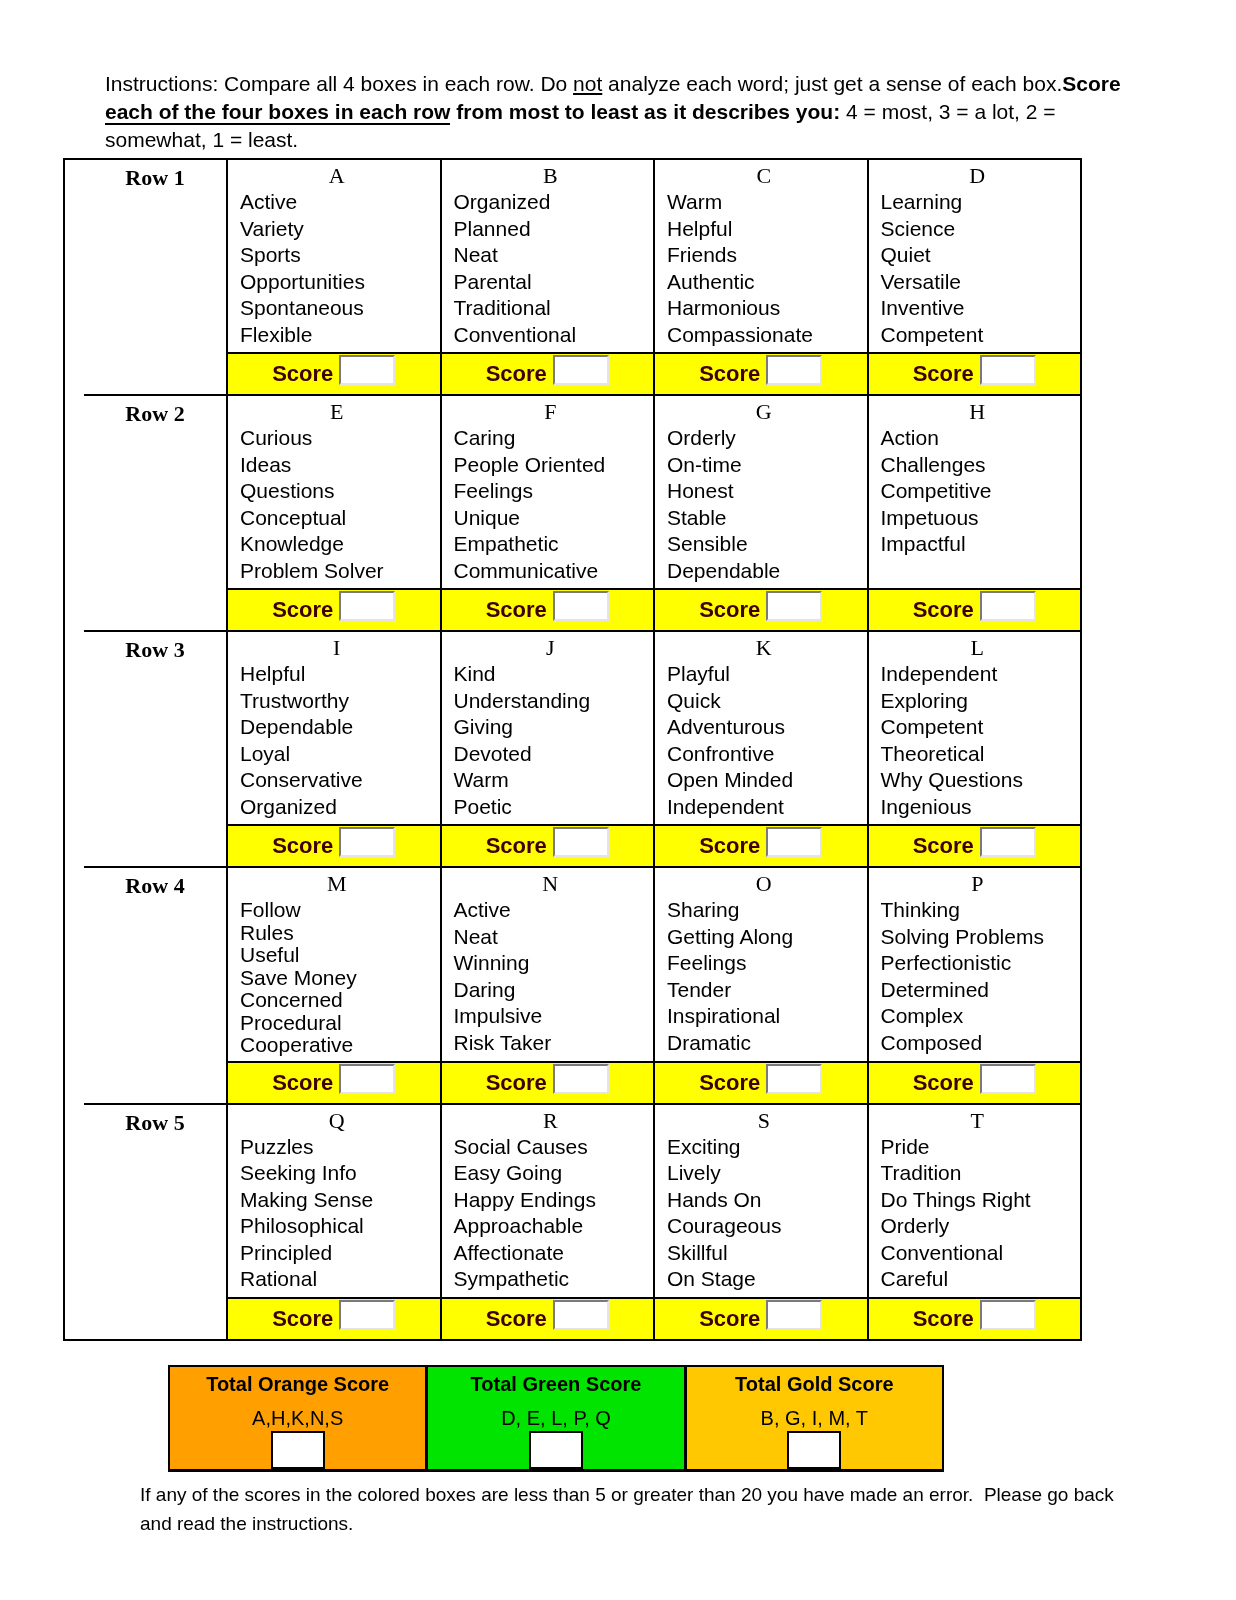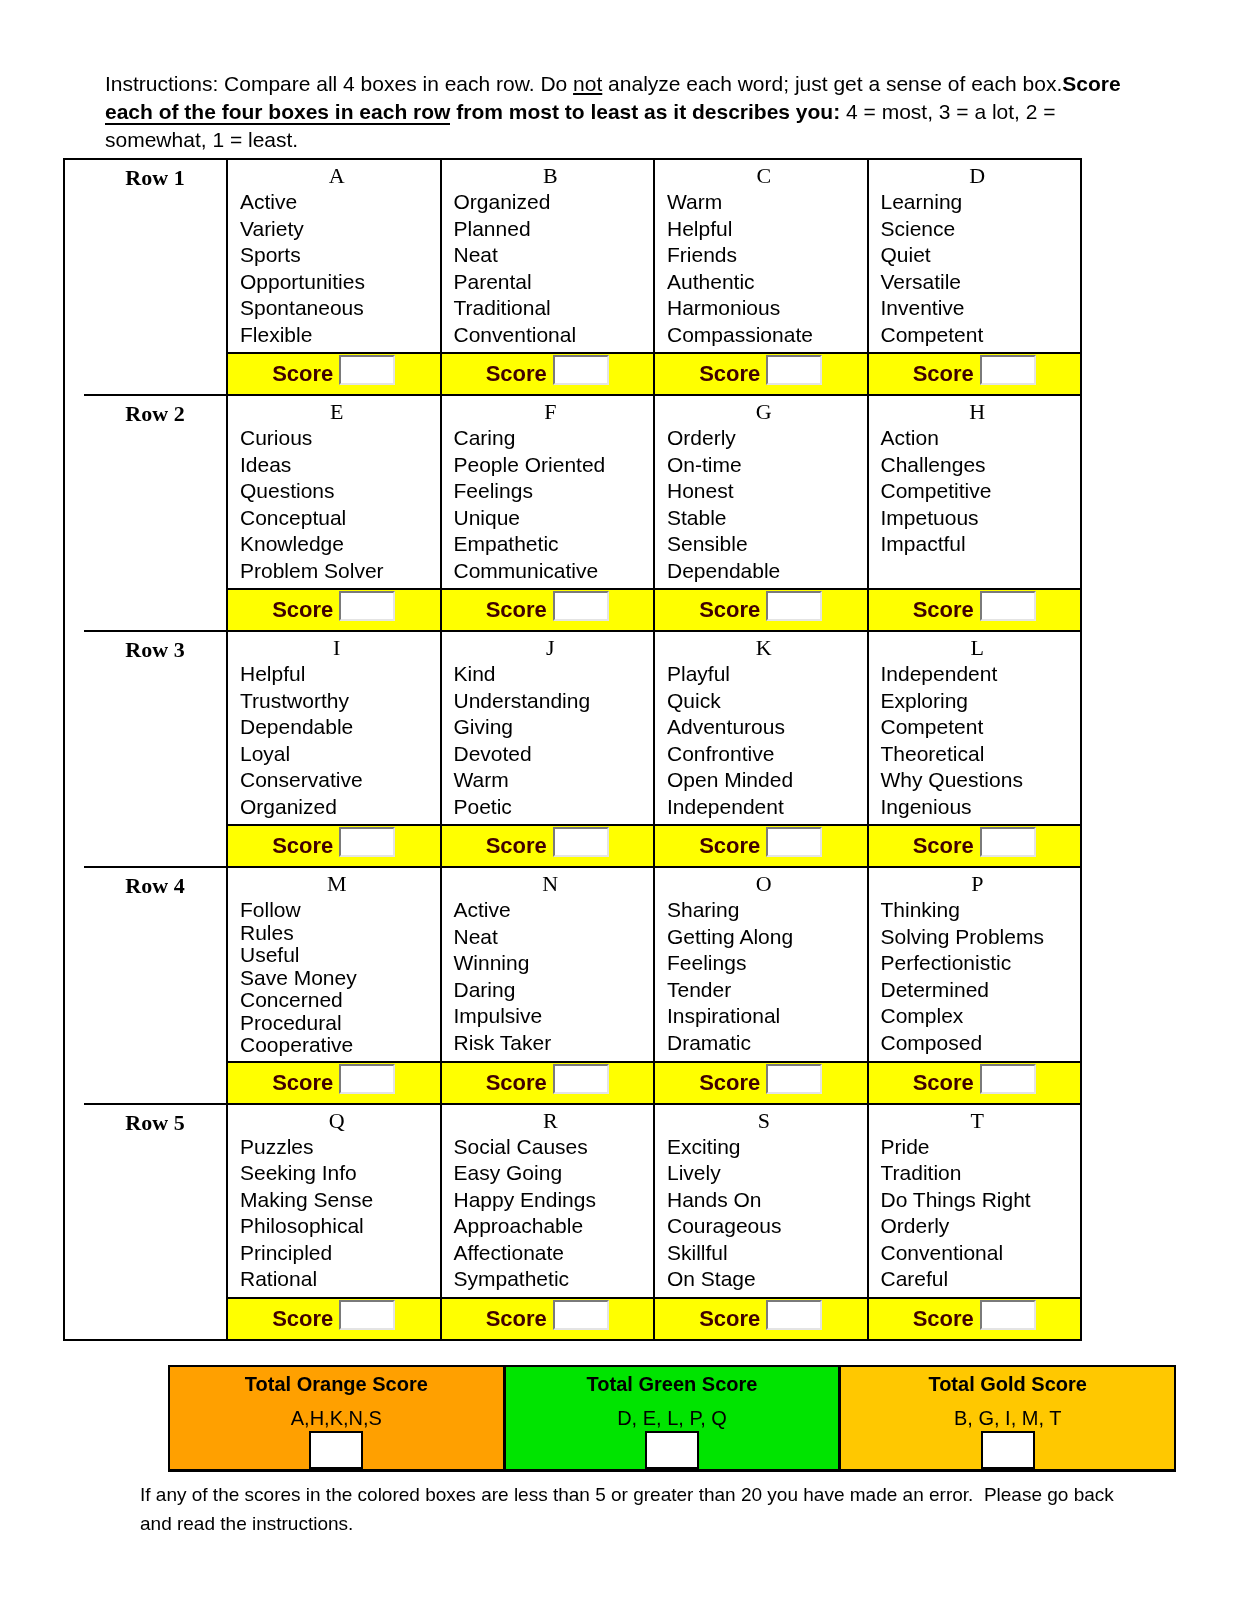--- a/index.html
+++ b/index.html
@@ -83,21 +83,21 @@
     border-color: #7a7a7a #e4e4e4 #e4e4e4 #7a7a7a;
     outline: none;
     font-size: 20px;
     text-align: center;
     align-self: flex-start;
     font-family: "Liberation Sans", sans-serif;
   }
 
   .totals {
     margin: 24px 0 0 168px;
-    width: 1008px;
+    width: 776px;
     display: flex;
     border: 2px solid #000;
     border-bottom-width: 3px;
   }
   .totalcell {
     flex: 1 1 0;
     height: 102px;
     display: flex;
     flex-direction: column;
     align-items: center;

